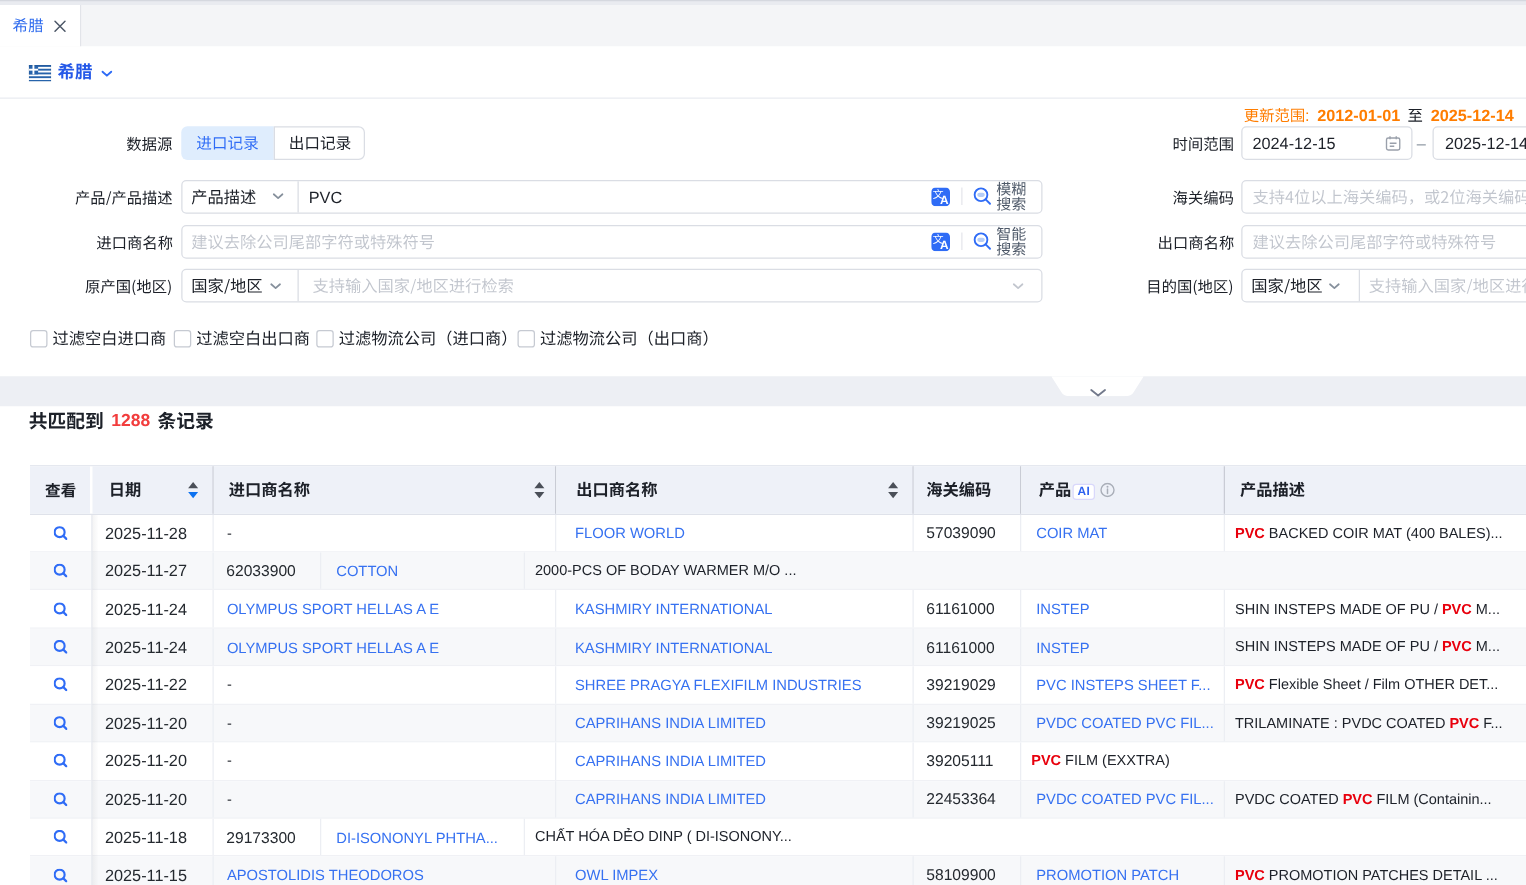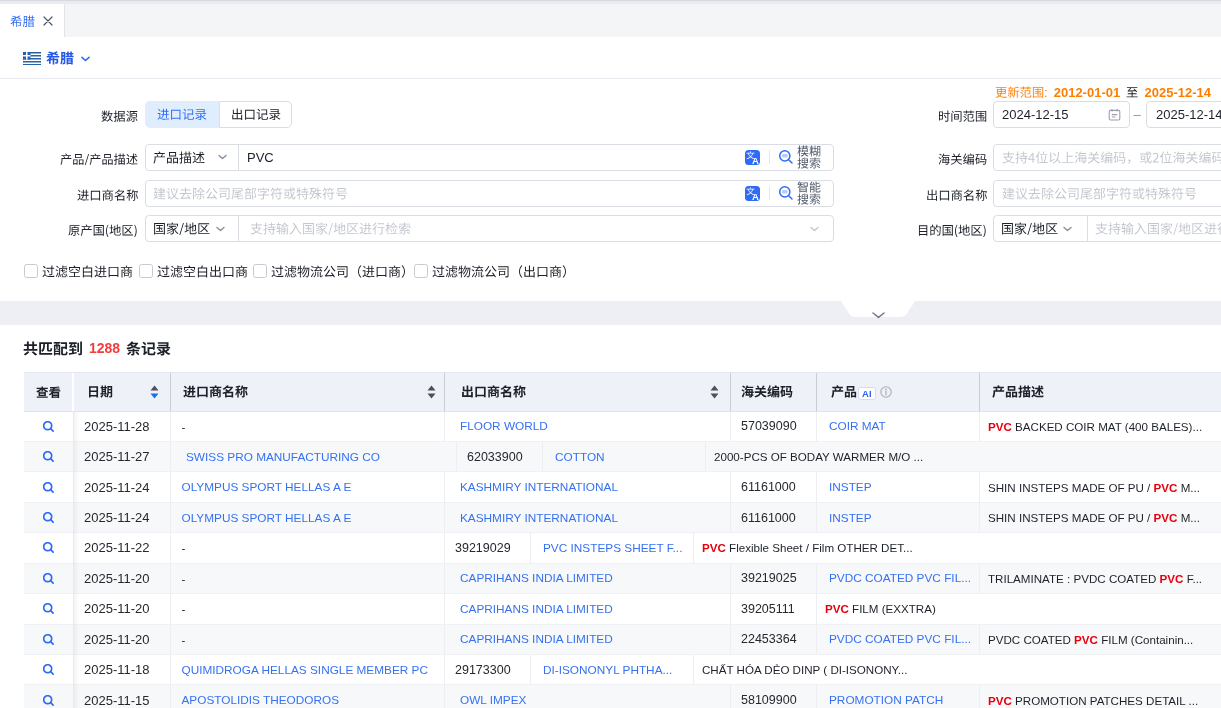--- a/index.html
+++ b/index.html
@@ -245,21 +245,21 @@
         <path d="M79 -774C135 -722 199 -649 227 -602L290 -646C259 -693 193 -763 137 -813ZM381 -477C432 -415 493 -327 521 -275L584 -313C555 -365 492 -449 441 -510ZM262 -465H50V-395H188V-133C143 -117 91 -72 37 -14L89 57C140 -12 189 -71 222 -71C245 -71 277 -37 319 -11C389 33 473 43 597 43C693 43 870 38 941 34C942 11 955 -27 964 -47C867 -37 716 -28 599 -28C487 -28 402 -36 336 -76C302 -96 281 -116 262 -128ZM720 -837V-660H332V-589H720V-192C720 -174 713 -169 693 -168C673 -167 603 -167 530 -170C541 -148 553 -115 557 -93C651 -93 712 -94 747 -107C783 -119 796 -141 796 -192V-589H935V-660H796V-837Z M1528 -198V-18C1528 46 1548 62 1627 62C1643 62 1752 62 1768 62C1833 62 1851 35 1857 -74C1840 -79 1815 -87 1803 -97C1799 -4 1794 8 1762 8C1738 8 1649 8 1633 8C1596 8 1590 4 1590 -19V-198ZM1448 -197C1433 -130 1406 -41 1369 12L1421 35C1457 -20 1483 -111 1499 -180ZM1616 -240C1655 -193 1699 -128 1717 -85L1765 -114C1747 -156 1703 -220 1662 -266ZM1803 -197C1852 -130 1899 -37 1916 21L1968 -4C1950 -63 1900 -152 1852 -219ZM1088 -767C1144 -733 1212 -681 1246 -645L1292 -697C1258 -731 1189 -780 1133 -813ZM1042 -500C1099 -469 1170 -422 1205 -390L1249 -443C1213 -475 1140 -519 1085 -548ZM1063 10 1127 51C1173 -39 1227 -158 1268 -259L1211 -300C1167 -192 1105 -65 1063 10ZM1326 -651V-440C1326 -300 1316 -103 1228 38C1242 46 1272 71 1282 85C1378 -67 1395 -290 1395 -439V-592H1874C1862 -557 1849 -522 1835 -498L1890 -483C1913 -522 1937 -586 1958 -642L1912 -654L1901 -651H1639V-714H1915V-772H1639V-840H1567V-651ZM1540 -578V-490L1432 -481L1437 -424L1540 -433V-394C1540 -326 1563 -309 1652 -309C1671 -309 1797 -309 1816 -309C1884 -309 1904 -331 1911 -420C1893 -424 1866 -433 1852 -443C1848 -376 1842 -367 1809 -367C1782 -367 1678 -367 1657 -367C1614 -367 1607 -372 1607 -395V-439L1795 -456L1790 -510L1607 -495V-578Z M2534 -840C2501 -688 2441 -545 2357 -454C2374 -444 2403 -423 2415 -411C2459 -462 2497 -528 2530 -602H2616C2570 -441 2481 -273 2375 -189C2395 -178 2419 -160 2434 -145C2544 -241 2635 -429 2681 -602H2763C2711 -349 2603 -100 2438 18C2459 28 2486 48 2501 63C2667 -69 2778 -338 2829 -602H2876C2856 -203 2834 -54 2802 -18C2791 -5 2781 -2 2764 -2C2745 -2 2705 -3 2660 -7C2672 14 2679 46 2681 68C2725 71 2768 71 2795 68C2825 64 2845 56 2865 28C2905 -21 2927 -178 2949 -634C2950 -644 2951 -672 2951 -672H2558C2575 -721 2591 -774 2603 -827ZM2098 -782C2086 -659 2066 -532 2029 -448C2045 -441 2074 -423 2086 -414C2103 -455 2118 -507 2130 -563H2222V-337C2152 -317 2086 -298 2035 -285L2055 -213L2222 -265V80H2292V-287L2418 -327L2408 -393L2292 -358V-563H2395V-635H2292V-839H2222V-635H2144C2151 -680 2158 -726 2163 -772Z M3577 -361V37H3644V-361ZM3400 -362V-259C3400 -167 3387 -56 3264 28C3281 39 3306 62 3317 77C3452 -19 3468 -148 3468 -257V-362ZM3755 -362V-44C3755 16 3760 32 3775 46C3788 58 3810 63 3830 63C3840 63 3867 63 3879 63C3896 63 3916 59 3927 52C3941 44 3949 32 3954 13C3959 -5 3962 -58 3964 -102C3946 -108 3924 -118 3911 -130C3910 -82 3909 -46 3907 -29C3905 -13 3902 -6 3897 -2C3892 1 3884 2 3875 2C3867 2 3854 2 3847 2C3840 2 3834 1 3831 -2C3826 -7 3825 -17 3825 -37V-362ZM3085 -774C3145 -738 3219 -684 3255 -645L3300 -704C3264 -742 3189 -794 3129 -827ZM3040 -499C3104 -470 3183 -423 3222 -388L3264 -450C3224 -484 3144 -528 3080 -554ZM3065 16 3128 67C3187 -26 3257 -151 3310 -257L3256 -306C3198 -193 3119 -61 3065 16ZM3559 -823C3575 -789 3591 -746 3603 -710H3318V-642H3515C3473 -588 3416 -517 3397 -499C3378 -482 3349 -475 3330 -471C3336 -454 3346 -417 3350 -399C3379 -410 3425 -414 3837 -442C3857 -415 3874 -390 3886 -369L3947 -409C3910 -468 3833 -560 3770 -627L3714 -593C3738 -566 3765 -534 3790 -503L3476 -485C3515 -530 3562 -592 3600 -642H3945V-710H3680C3669 -748 3648 -799 3627 -840Z M4324 -811C4265 -661 4164 -517 4051 -428C4071 -416 4105 -389 4120 -374C4231 -473 4337 -625 4404 -789ZM4665 -819 4592 -789C4668 -638 4796 -470 4901 -374C4916 -394 4944 -423 4964 -438C4860 -521 4732 -681 4665 -819ZM4161 14C4199 0 4253 -4 4781 -39C4808 2 4831 41 4848 73L4922 33C4872 -58 4769 -199 4681 -306L4611 -274C4651 -224 4694 -166 4734 -109L4266 -82C4366 -198 4464 -348 4547 -500L4465 -535C4385 -369 4263 -194 4223 -149C4186 -102 4159 -72 4132 -65C4143 -43 4157 -3 4161 14Z M5095 -598V-532H5698V-598ZM5088 -776V-704H5812V-33C5812 -14 5806 -8 5788 -8C5767 -7 5698 -6 5629 -9C5640 14 5652 51 5655 73C5745 73 5807 72 5842 59C5878 46 5888 20 5888 -32V-776ZM5232 -357H5555V-170H5232ZM5159 -424V-29H5232V-104H5628V-424Z M6695 -380C6695 -185 6774 -26 6894 96L6954 65C6839 -54 6768 -202 6768 -380C6768 -558 6839 -706 6954 -825L6894 -856C6774 -734 6695 -575 6695 -380Z M7104 -341V21H7814V78H7895V-341H7814V-54H7539V-404H7855V-750H7774V-477H7539V-839H7457V-477H7228V-749H7150V-404H7457V-54H7187V-341Z M8127 -735V55H8205V-30H8796V51H8876V-735ZM8205 -107V-660H8796V-107Z M9274 -643C9296 -607 9322 -556 9336 -526L9405 -554C9392 -583 9363 -631 9341 -666ZM9560 -404C9626 -357 9713 -291 9756 -250L9801 -302C9756 -341 9668 -405 9603 -449ZM9395 -442C9350 -393 9280 -341 9220 -305C9231 -290 9249 -258 9255 -245C9319 -288 9398 -356 9451 -416ZM9659 -660C9642 -620 9612 -564 9584 -523H9118V78H9190V-459H9816V-4C9816 12 9810 16 9793 16C9777 18 9719 18 9657 16C9667 33 9676 57 9680 74C9766 74 9816 74 9846 64C9876 54 9885 36 9885 -3V-523H9662C9687 -558 9715 -601 9739 -642ZM9314 -277V-1H9378V-49H9682V-277ZM9378 -221H9619V-104H9378ZM9441 -825C9454 -797 9468 -762 9480 -732H9061V-667H9940V-732H9562C9550 -765 9531 -809 9513 -844Z M10305 -380C10305 -575 10226 -734 10106 -856L10046 -825C10161 -706 10232 -558 10232 -380C10232 -202 10161 -54 10046 65L10106 96C10226 -26 10305 -185 10305 -380Z"></path>
       </svg></span>
   </div>
 <div class="abs" style="left:0;top:301px;width:1221px;height:24px;background:#edeff4"></div>
 <svg class="abs" style="left:841px;top:301px" width="74" height="16" viewBox="0 0 74 16">
     <path d="M0 0 H74 L66 12.5 Q64 16 59 16 H15 Q10 16 8 12.5 Z" fill="#fff"></path>
   </svg>
 <div class="abs" style="left:871.5px;top:305px"><svg width="13" height="8" viewBox="0 0 13 8" fill="none" stroke="#737a8c" stroke-width="1.5" stroke-linecap="round" stroke-linejoin="round">
       <path d="M1 2.0 L6.5 6.4 L12.0 2.0"></path>
     </svg></div>
-<div class="abs flex" style="left:23px;top:339px;height:18px;color:#1d2129">
+<div class="abs flex" style="left:23px;top:327px;height:18px;color:#1d2129">
     <svg class="zh" width="60.00" height="15.00" viewBox="0 -880 4000 1000" style="vertical-align:-1.80px">
       <path d="M570 -137C658 -68 778 30 833 90L952 20C889 -42 764 -135 679 -197ZM303 -193C251 -126 145 -44 50 6C78 26 123 64 148 90C246 33 356 -58 431 -144ZM79 -657V-541H260V-349H44V-232H959V-349H741V-541H928V-657H741V-843H615V-657H385V-843H260V-657ZM385 -349V-541H615V-349Z M1928 -795H1081V38H1947V-77H1200V-680H1349C1346 -456 1336 -323 1209 -240C1235 -219 1269 -174 1283 -145C1441 -247 1462 -419 1466 -680H1598V-324C1598 -210 1622 -173 1723 -173C1743 -173 1798 -173 1819 -173C1903 -173 1933 -219 1945 -375C1913 -384 1863 -402 1840 -423C1836 -304 1831 -283 1807 -283C1795 -283 1753 -283 1743 -283C1718 -283 1715 -288 1715 -325V-680H1928Z M2537 -804V-688H2820V-500H2540V-83C2540 42 2576 76 2687 76C2710 76 2803 76 2827 76C2931 76 2963 25 2975 -145C2943 -152 2893 -173 2867 -193C2861 -60 2855 -36 2817 -36C2796 -36 2722 -36 2704 -36C2665 -36 2659 -41 2659 -83V-386H2820V-323H2936V-804ZM2152 -141H2386V-72H2152ZM2152 -224V-302C2164 -295 2186 -277 2195 -266C2241 -317 2252 -391 2252 -448V-528H2286V-365C2286 -306 2299 -292 2342 -292C2351 -292 2368 -292 2377 -292H2386V-224ZM2042 -813V-708H2177V-627H2061V84H2152V21H2386V70H2481V-627H2375V-708H2500V-813ZM2255 -627V-708H2295V-627ZM2152 -304V-528H2196V-449C2196 -403 2192 -348 2152 -304ZM2342 -528H2386V-350L2380 -354C2379 -352 2376 -351 2367 -351C2363 -351 2353 -351 2350 -351C2342 -351 2342 -352 2342 -366Z M3623 -756V-149H3733V-756ZM3814 -839V-61C3814 -44 3809 -39 3791 -39C3774 -38 3719 -38 3666 -40C3683 -9 3702 43 3708 74C3786 74 3842 70 3881 52C3919 33 3931 2 3931 -61V-839ZM3051 -59 3077 52C3213 28 3404 -7 3580 -40L3573 -143L3382 -111V-227H3562V-331H3382V-421H3268V-331H3085V-227H3268V-92C3186 -79 3111 -67 3051 -59ZM3118 -424C3148 -436 3190 -440 3467 -463C3476 -445 3484 -428 3490 -414L3582 -473C3556 -532 3494 -621 3442 -687H3584V-791H3061V-687H3187C3164 -634 3137 -590 3127 -575C3111 -552 3095 -537 3079 -532C3092 -502 3111 -447 3118 -424ZM3355 -638C3373 -613 3393 -585 3411 -557L3230 -545C3262 -588 3292 -638 3317 -687H3437Z"></path>
     </svg>
     <b style="color:#f23d3d;font-size:14px;margin:0 6px">1288</b>
     <svg class="zh" width="45.00" height="15.00" viewBox="0 -880 3000 1000" style="vertical-align:-1.80px">
       <path d="M269 -179C223 -125 138 -63 69 -29C94 -9 130 31 148 56C220 13 311 -67 364 -137ZM627 -118C691 -64 769 14 803 66L894 -2C856 -54 776 -128 711 -178ZM633 -667C597 -629 553 -596 504 -567C451 -596 405 -630 368 -667ZM357 -852C307 -761 210 -666 62 -599C90 -581 129 -538 147 -510C199 -538 245 -568 286 -600C318 -568 352 -539 389 -512C280 -468 155 -440 27 -424C48 -397 71 -348 81 -317C233 -341 380 -381 506 -443C620 -387 752 -350 901 -329C915 -360 947 -410 972 -436C844 -450 727 -475 625 -513C706 -569 773 -640 820 -726L739 -774L718 -769H450C464 -788 477 -807 489 -827ZM437 -379V-298H142V-196H437V-31C437 -20 433 -17 421 -16C408 -16 363 -16 328 -17C343 12 358 56 363 88C427 88 476 87 512 70C549 53 559 25 559 -29V-196H869V-298H559V-379Z M1102 -760C1159 -709 1234 -635 1267 -588L1353 -673C1315 -718 1238 -787 1182 -834ZM1038 -543V-428H1184V-120C1184 -66 1155 -27 1133 -9C1152 9 1184 53 1195 78C1213 56 1245 29 1417 -96C1405 -119 1388 -169 1381 -201L1303 -147V-543ZM1413 -785V-666H1791V-462H1434V-91C1434 38 1476 73 1610 73C1638 73 1768 73 1798 73C1922 73 1957 24 1972 -149C1938 -158 1886 -178 1858 -199C1851 -65 1843 -42 1789 -42C1758 -42 1649 -42 1623 -42C1567 -42 1558 -49 1558 -92V-349H1791V-300H1912V-785Z M2116 -295C2179 -259 2260 -204 2297 -166L2382 -248C2341 -286 2258 -337 2196 -368ZM2121 -801V-691H2705L2703 -638H2154V-531H2697L2694 -477H2061V-373H2435V-215C2294 -160 2147 -105 2052 -73L2118 35C2210 -2 2324 -51 2435 -100V-26C2435 -12 2429 -8 2413 -8C2398 -7 2340 -7 2292 -10C2308 19 2326 62 2333 93C2409 94 2463 92 2504 77C2545 61 2558 34 2558 -23V-166C2639 -66 2744 10 2876 54C2894 21 2929 -28 2956 -52C2862 -77 2780 -117 2713 -170C2771 -206 2838 -254 2896 -301L2797 -373H2943V-477H2821C2831 -580 2838 -696 2839 -800L2743 -805L2721 -801ZM2558 -373H2790C2750 -332 2689 -281 2635 -242C2605 -276 2579 -312 2558 -352Z"></path>
     </svg>
   </div>
 <div class="abs" style="left:24px;top:372px;width:1197px;overflow:hidden">
     <div class="tbl-h">
@@ -344,21 +344,20 @@
       </div>
     </div>
     <div class="row alt">
       <div class="bc" style="width:50px;justify-content:center">
         <svg width="11" height="11" viewBox="0 0 11 11" fill="none" stroke="#2f6cf6" stroke-width="1.7" stroke-linecap="round" style="position:relative;left:-1px">
           <circle cx="4.7" cy="4.7" r="4.0"></circle>
           <path d="M7.7 7.7 L10.1 10.1"></path>
         </svg>
       </div>
       <div class="bc bb dt" style="width:97px;padding-left:10px">2025-11-27</div>
-      <div class="bc bb lnk" style="width:286px;padding-left:15px">SWISS PRO MANUFACTURING CO</div>
       <div class="bc bb hs" style="width:86px;padding-left:10px">62033900</div>
       <div class="bc bb lnk" style="width:163px;padding-left:12px">COTTON</div>
       <div class="bc dsc" style="width:320px;padding-left:8px">
         <span style="white-space:pre"><span>2000-PCS OF BODAY WARMER M/O ...</span></span>
       </div>
     </div>
     <div class="row">
       <div class="bc" style="width:50px;justify-content:center">
         <svg width="11" height="11" viewBox="0 0 11 11" fill="none" stroke="#2f6cf6" stroke-width="1.7" stroke-linecap="round" style="position:relative;left:-1px">
           <circle cx="4.7" cy="4.7" r="4.0"></circle>
@@ -392,20 +391,21 @@
     </div>
     <div class="row">
       <div class="bc" style="width:50px;justify-content:center">
         <svg width="11" height="11" viewBox="0 0 11 11" fill="none" stroke="#2f6cf6" stroke-width="1.7" stroke-linecap="round" style="position:relative;left:-1px">
           <circle cx="4.7" cy="4.7" r="4.0"></circle>
           <path d="M7.7 7.7 L10.1 10.1"></path>
         </svg>
       </div>
       <div class="bc bb dt" style="width:97px;padding-left:10px">2025-11-22</div>
       <div class="bc bb dsc" style="width:274px;padding-left:10.5px">-</div>
+      <div class="bc bb lnk" style="width:286px;padding-left:15px">SHREE PRAGYA FLEXIFILM INDUSTRIES</div>
       <div class="bc bb hs" style="width:86px;padding-left:10px">39219029</div>
       <div class="bc bb lnk" style="width:163px;padding-left:12px">PVC INSTEPS SHEET F...</div>
       <div class="bc dsc" style="width:320px;padding-left:8px">
         <span style="white-space:pre"><span class="pvc">PVC</span><span> Flexible Sheet / Film OTHER DET...</span></span>
       </div>
     </div>
     <div class="row alt">
       <div class="bc" style="width:50px;justify-content:center">
         <svg width="11" height="11" viewBox="0 0 11 11" fill="none" stroke="#2f6cf6" stroke-width="1.7" stroke-linecap="round" style="position:relative;left:-1px">
           <circle cx="4.7" cy="4.7" r="4.0"></circle>
@@ -453,21 +453,20 @@
       </div>
     </div>
     <div class="row">
       <div class="bc" style="width:50px;justify-content:center">
         <svg width="11" height="11" viewBox="0 0 11 11" fill="none" stroke="#2f6cf6" stroke-width="1.7" stroke-linecap="round" style="position:relative;left:-1px">
           <circle cx="4.7" cy="4.7" r="4.0"></circle>
           <path d="M7.7 7.7 L10.1 10.1"></path>
         </svg>
       </div>
       <div class="bc bb dt" style="width:97px;padding-left:10px">2025-11-18</div>
-      <div class="bc bb lnk" style="width:274px;padding-left:10.5px">QUIMIDROGA HELLAS SINGLE MEMBER PC</div>
       <div class="bc bb hs" style="width:86px;padding-left:10px">29173300</div>
       <div class="bc bb lnk" style="width:163px;padding-left:12px">DI-ISONONYL PHTHA...</div>
       <div class="bc dsc" style="width:320px;padding-left:8px">
         <span style="white-space:pre"><span>CHẤT HÓA DẺO DINP ( DI-ISONONY...</span></span>
       </div>
     </div>
     <div class="row alt">
       <div class="bc" style="width:50px;justify-content:center">
         <svg width="11" height="11" viewBox="0 0 11 11" fill="none" stroke="#2f6cf6" stroke-width="1.7" stroke-linecap="round" style="position:relative;left:-1px">
           <circle cx="4.7" cy="4.7" r="4.0"></circle>

